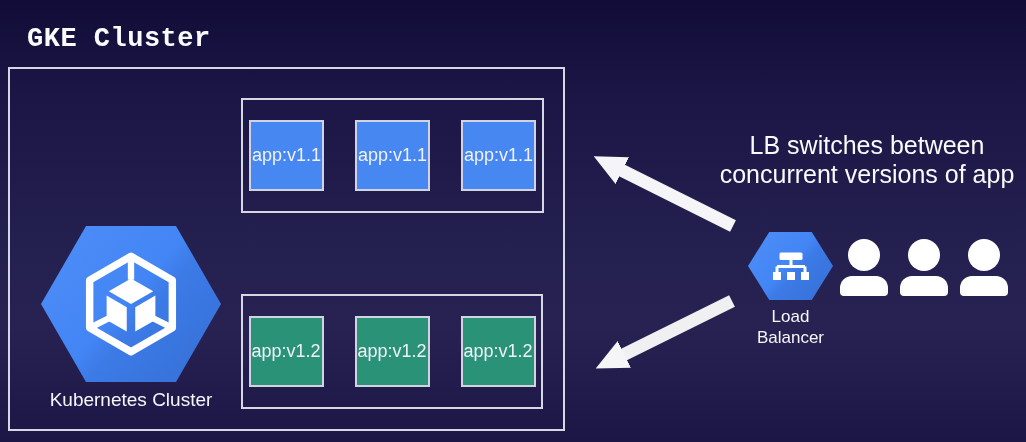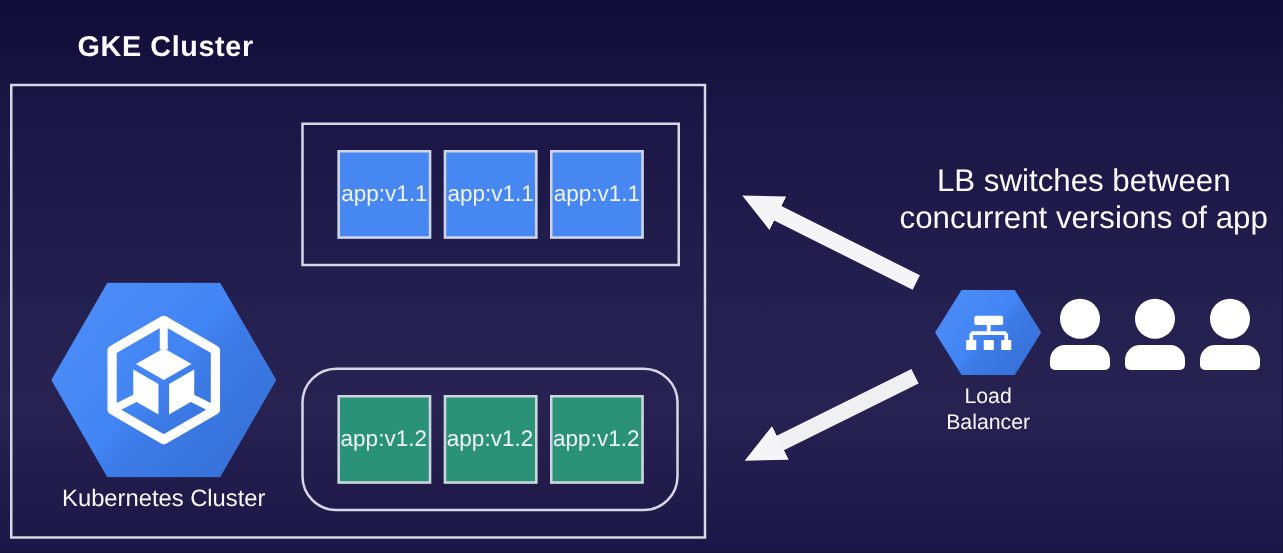--- a/index.html
+++ b/index.html
@@ -8,24 +8,23 @@
     width: 1026px; height: 442px;
     overflow: hidden;
     background: linear-gradient(180deg, #110d38 0%, #1b1645 22%, #242050 58%, #272252 74%, #1b1646 100%);
     font-family: "Liberation Sans", sans-serif;
     color: #f4f4f8;
   }
 
   
   .title {
     position: absolute; left: 27px; top: 24px;
-    font-family: Liberation Sans, sans-serif;
-    font-weight: bold; font-size: 23px; letter-spacing: 0.5px;
+    font-family: Liberation Mono, monospace;
+    font-weight: bold; font-size: 27px; letter-spacing: 0.5px;
     color: #fbfbfd;
-    margin-left: 35px;
   }
 
   
   .cluster-box {
     position: absolute; left: 8px; top: 67px;
     width: 557px; height: 364px;
     box-sizing: border-box;
     border: 2px solid var(--border_light);
   }
 
@@ -42,26 +41,26 @@
   .gke-label {
     position: absolute; left: 11px; top: 320px; width: 220px;
     text-align: center; font-size: 19px; color: #f6f6fa;
   }
 
   
   .pod-group {
     position: absolute;
     box-sizing: border-box;
     border: 2px solid var(--border_light);
-    display: flex; gap: 10px;
+    display: flex; gap: 31px;
     justify-content: center; align-items: flex-start;
     padding-top: 20px;
   }
   .pod-group-v1 { left: 231px; top: 29px;  width: 303px; height: 115px; }
-  .pod-group-v2 { left: 231px; top: 225px; width: 302px; height: 115px; border-radius: 28px; }
+  .pod-group-v2 { left: 231px; top: 225px; width: 302px; height: 115px; }
 
   .pod {
     box-sizing: border-box;
     width: 75px; height: 71px;
     border: 2px solid #d2d3e0;
     display: flex; align-items: center; justify-content: center;
     font-size: 18px; color: #f1f2f7; white-space: nowrap;
   }
   .pod-blue { background: var(--pod_blue); }
   .pod-teal { background: var(--pod_teal); }

